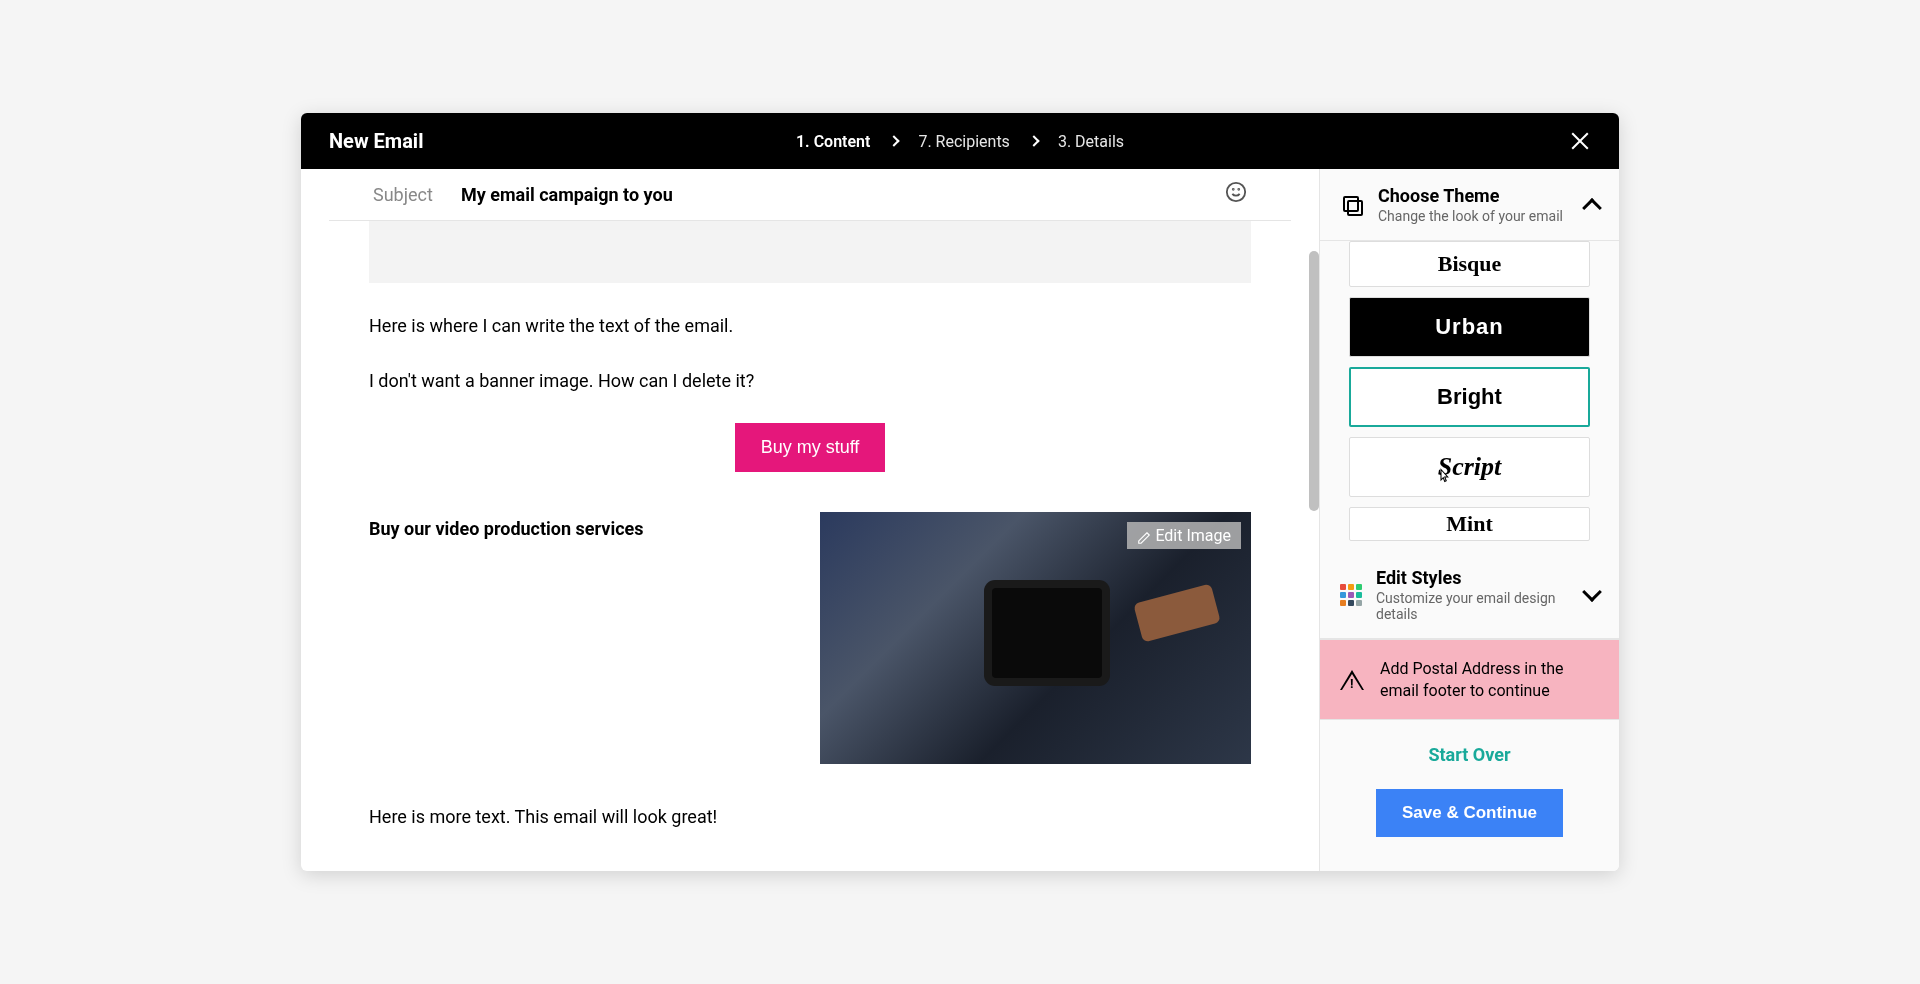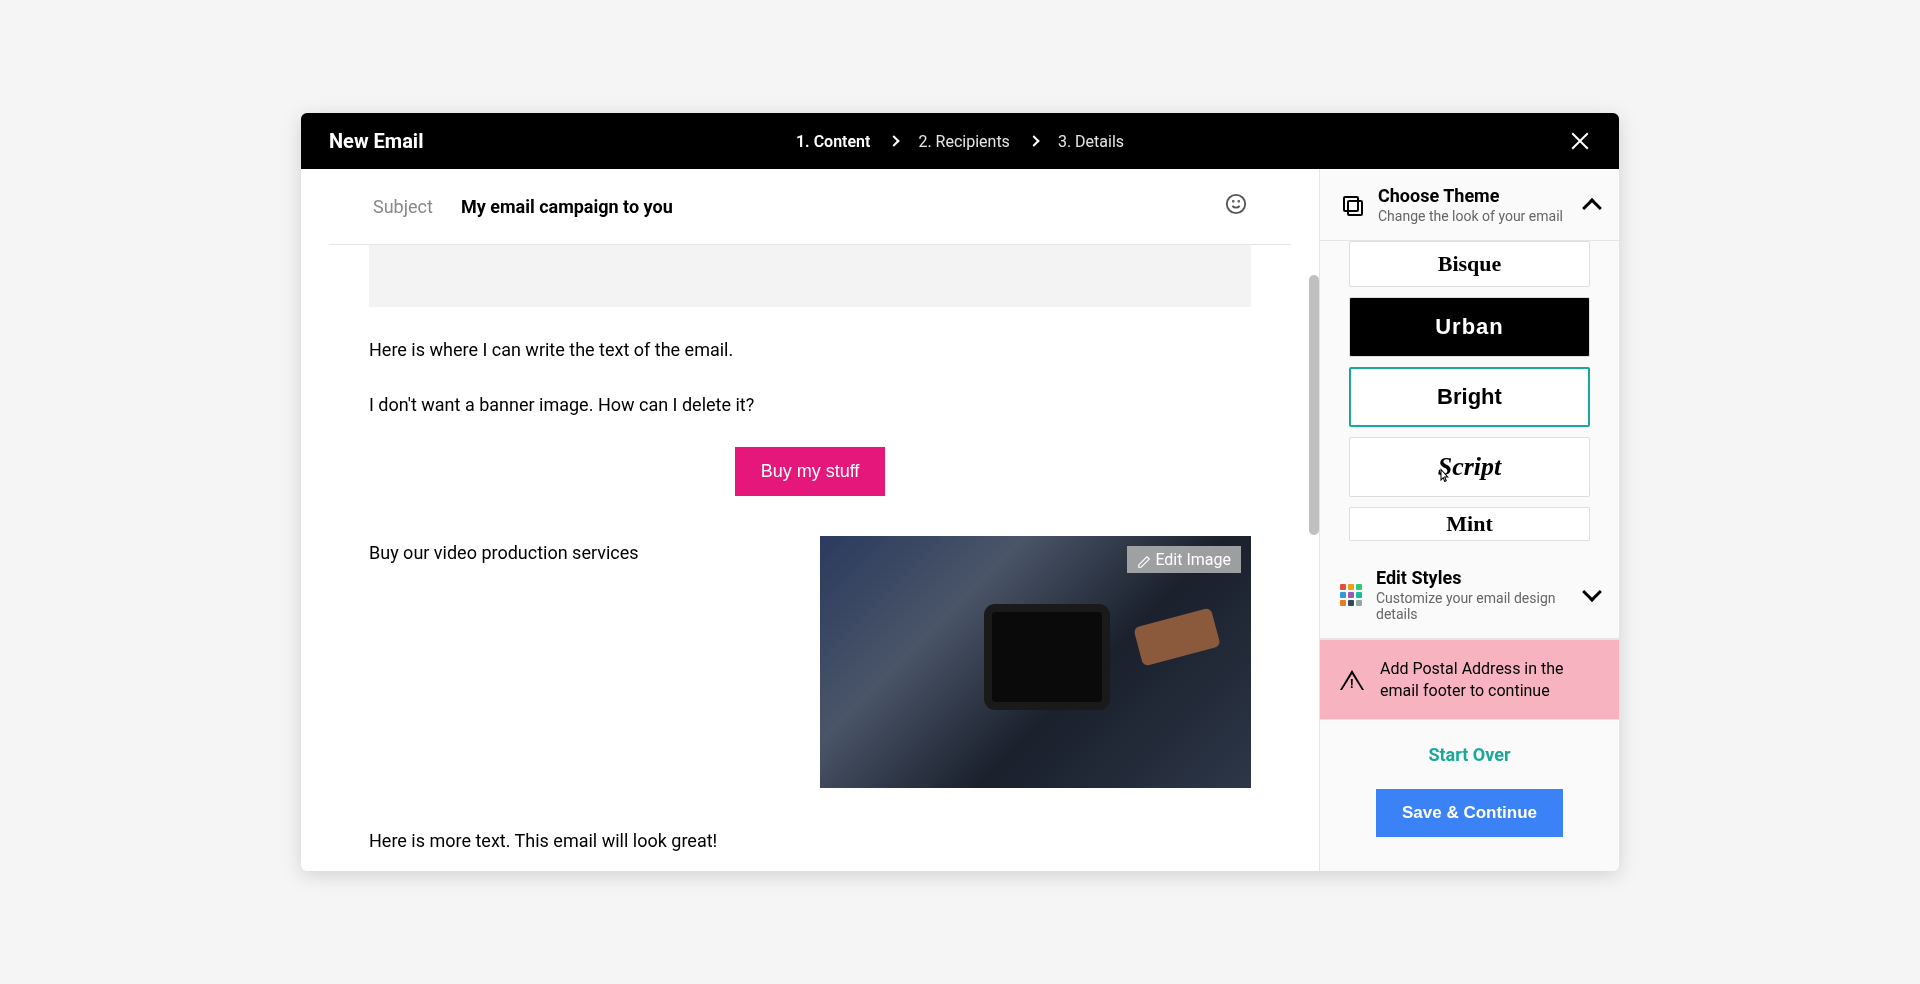--- a/index.html
+++ b/index.html
@@ -82,21 +82,21 @@
     .main {
       flex: 1;
       display: flex;
       flex-direction: column;
       min-width: 0;
     }
     .subject-row {
       display: flex;
       align-items: center;
       padding: 17px 44px;
-      height: 76px;
+      height: 52px;
       border-bottom: 1px solid #e5e5e5;
       margin: 0 28px;
       position: relative;
     }
     .subject-label { color: #888; font-size: 18px; margin-right: 28px; }
     .subject-value { font-size: 18px; font-weight: 700; color: #000; flex: 1; }
     .emoji-icon {
       font-size: 22px;
       color: #555;
       cursor: pointer;
@@ -137,20 +137,21 @@
       display: flex;
       gap: 20px;
       margin: 0 18px 40px 18px;
       align-items: flex-start;
     }
     .two-col .col-left {
       flex: 1;
       font-size: 18px;
       color: #000;
       padding-top: 6px;
+      font-weight: bold;
     }
     .two-col .col-right {
       flex: 1;
       position: relative;
     }
     .image-placeholder {
       width: 100%;
       height: 252px;
       background: linear-gradient(135deg, #2b3a5e 0%, #4a5568 30%, #1a202c 60%, #2d3748 100%);
       position: relative;
@@ -344,21 +345,21 @@
 </head>
 <body>
 
 <div class="modal">
 
   <div class="header">
     <div class="header-title">New Email</div>
     <div class="steps">
       <span class="step">1. Content</span>
       <span class="chev"></span>
-      <span class="step step-inactive">2. Recipients</span>
+      <span class="step step-inactive">7. Recipients</span>
       <span class="chev"></span>
       <span class="step step-inactive">3. Details</span>
     </div>
     <div class="close-icon"></div>
   </div>
 
   <div class="body">
 
     <div class="main">
       <div class="subject-row">

